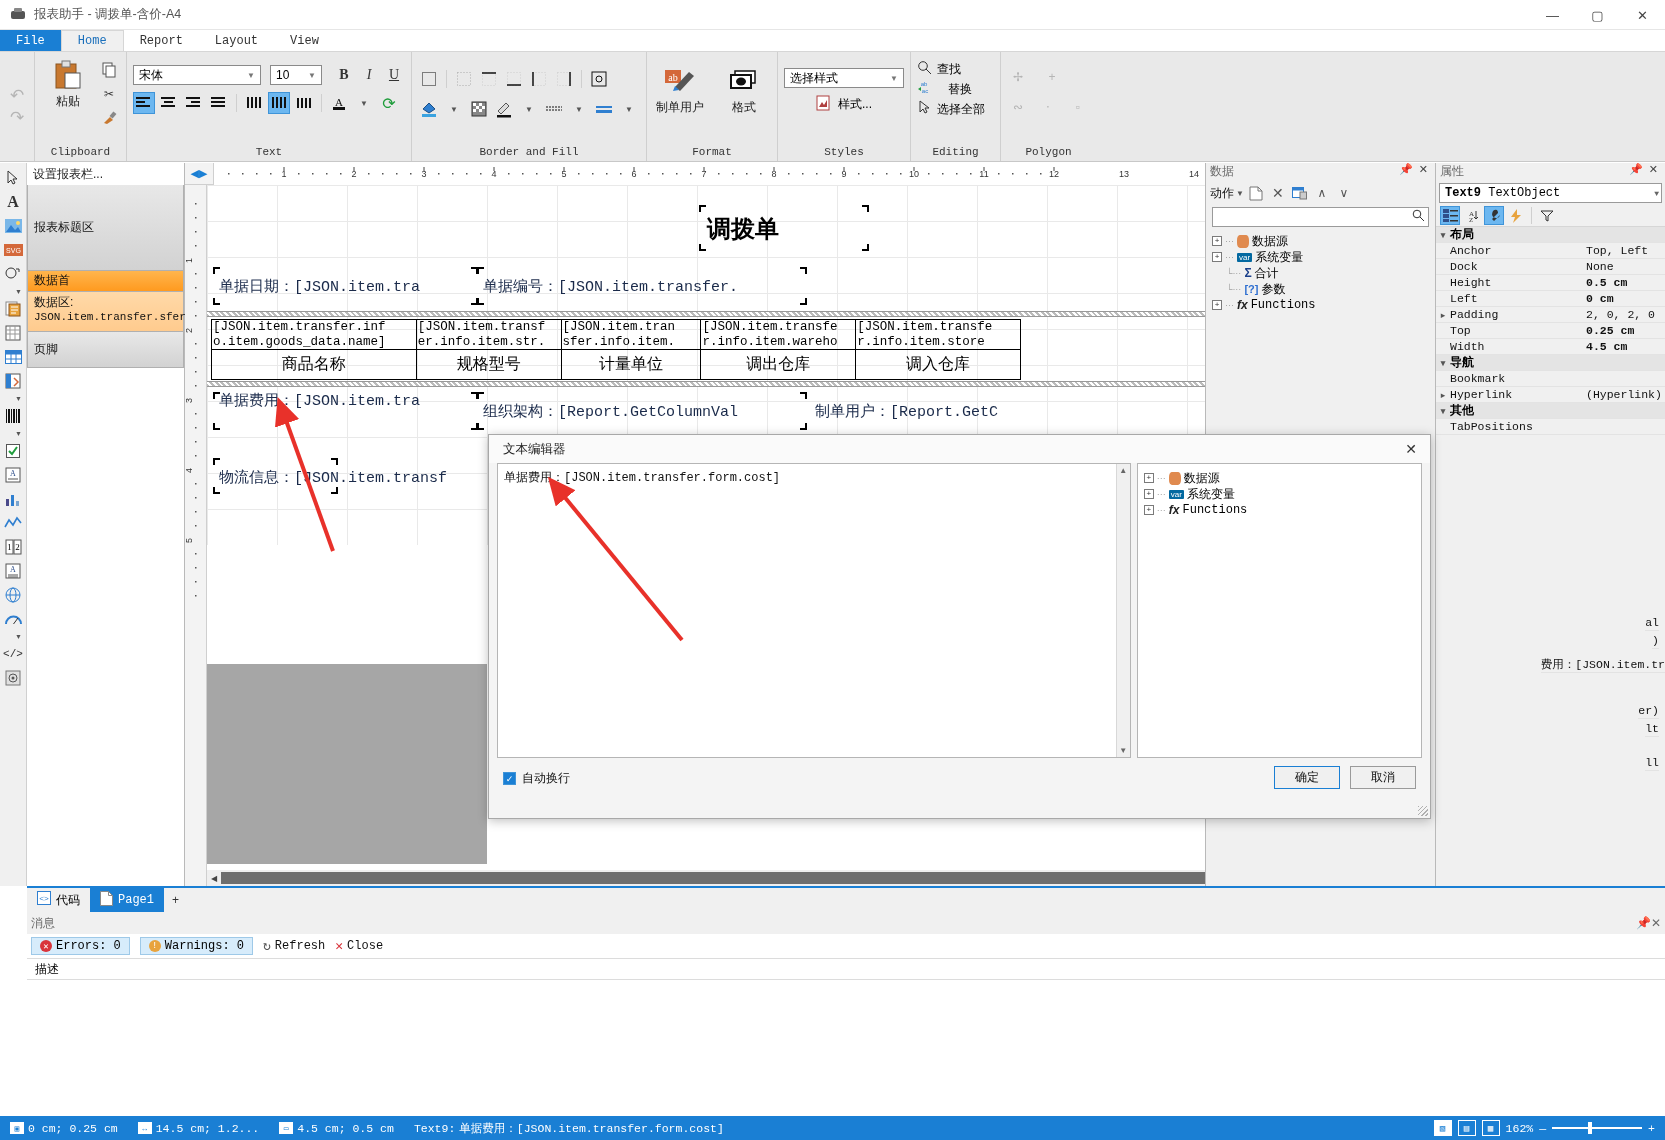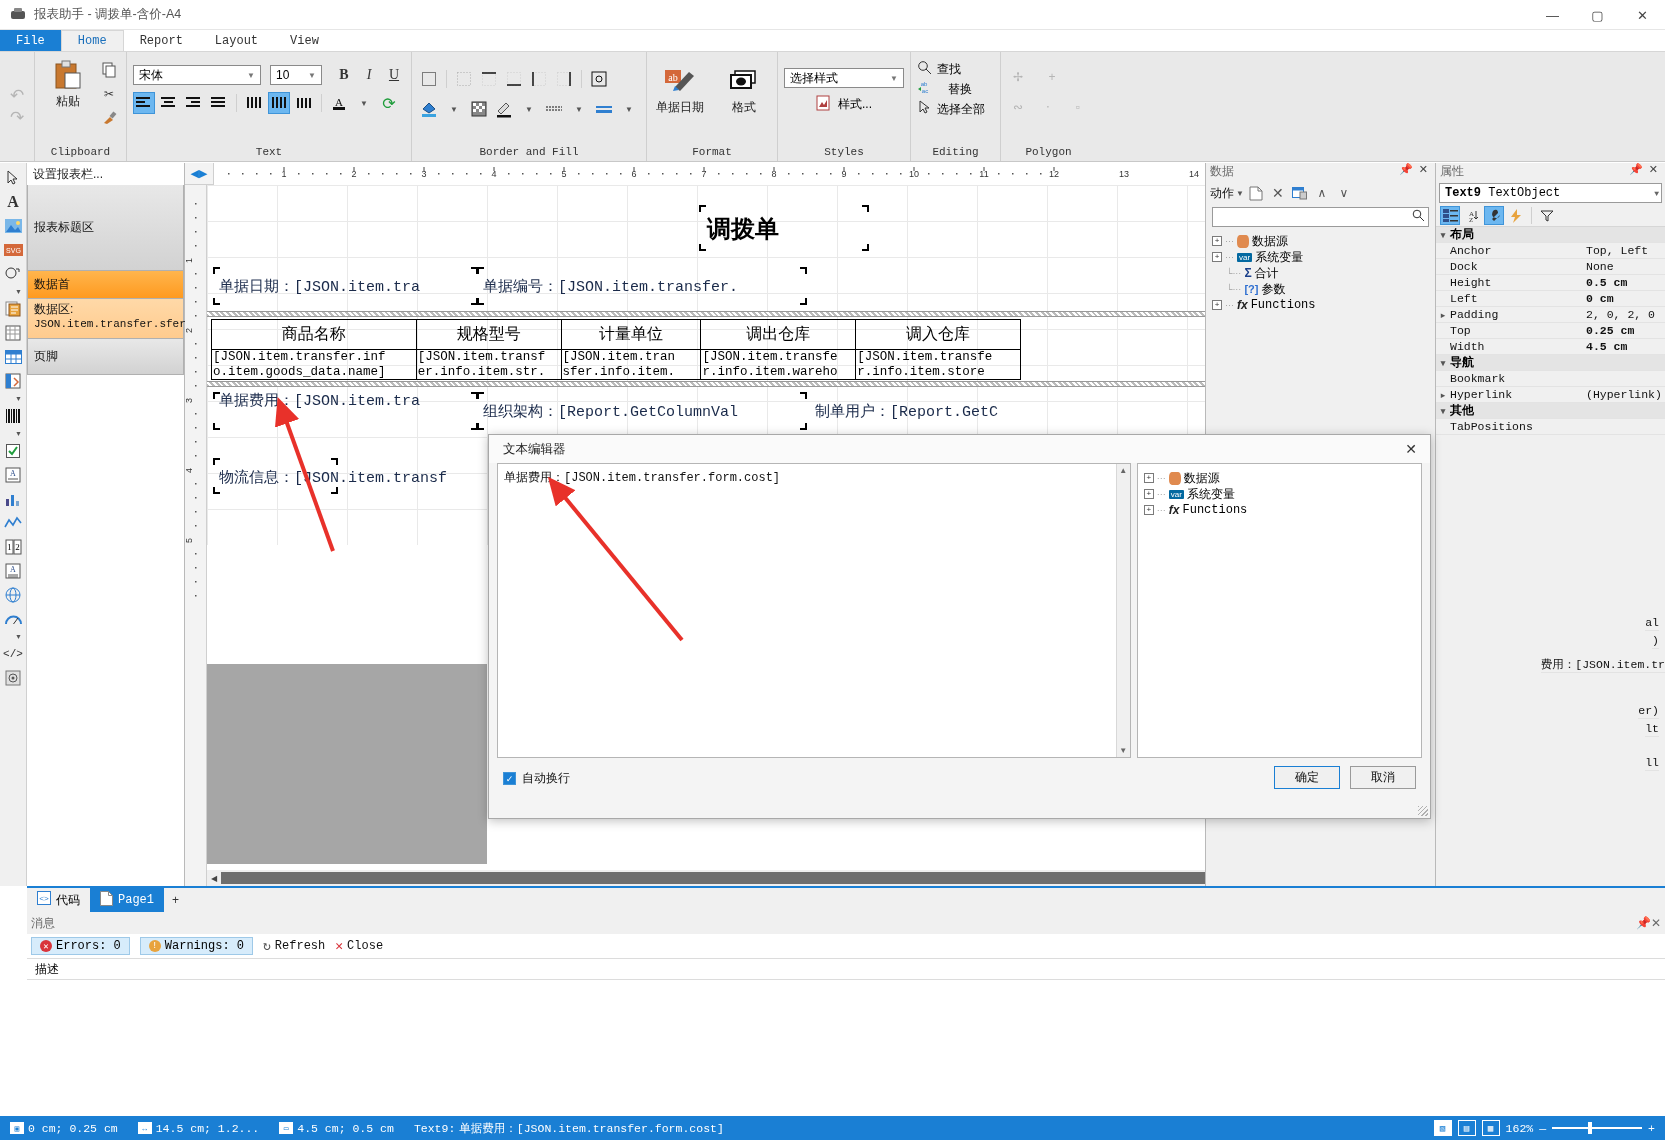--- a/index.html
+++ b/index.html
@@ -75,21 +75,21 @@
 
   
   #bandspanel { position:absolute; left:27px; top:163px; width:158px; bottom:254px;
                 background:#ffffff; border-right:1px solid #b9b9b9; }
   #bandspanel .setbar { height:22px; display:flex; align-items:center; padding-left:6px;
                         font-size:12px; color:#222; background:#fff; }
   .band { border:1px solid #b0b0b0; border-top:none; padding:4px 6px; font-size:12px;
           color:#111; display:flex; align-items:center;
           background:linear-gradient(to bottom,#e8e8e8,#d2d2d2); }
   .band.tall { height:86px; }
-  .band.orange { background:linear-gradient(to bottom,#ffb54d,#ff9a1f); height:28px; }
+  .band.orange { background:linear-gradient(to bottom,#ffb54d,#ff9a1f); height:21px; }
   .band.orange2 { background:linear-gradient(to bottom,#ffd9a8,#ffcb8e); height:40px; align-items:flex-start;}
   .band .bl { line-height:1.15; }
   .band .blm { font-family:"Liberation Mono", monospace; font-size:11px; }
 
   
   #canvaswrap { position:absolute; left:185px; top:163px; right:460px; bottom:254px; background:#ffffff; overflow:hidden;}
   #hruler { position:absolute; left:0; top:0; right:0; height:22px; background:#f3f3f3;
             border-bottom:1px solid #cfcfcf; display:flex; align-items:center; }
   #hruler .navarrows { width:28px; text-align:center; color:#1a7fd4; font-size:11px; }
   #hruler .rtrack { flex:1; position:relative; height:22px; border-left:1px solid #cfcfcf; background:#fff;}
@@ -487,21 +487,21 @@
 
   <div class="rgroup" style="min-width:100px;justify-content:flex-start;padding-top:12px;">
     <div class="rrow" style="gap:10px;align-items:flex-start;">
       <div class="bigbtn">
         <svg width="34" height="30" viewBox="0 0 34 30">
           <rect x="2" y="3" width="16" height="13" fill="#d4683a"></rect>
           <text x="10" y="14" font-size="10" text-anchor="middle" fill="#fff" font-family="Liberation Serif">ab</text>
           <path d="M12 20 L26 5 L31 9 L17 24 Z" fill="#555"></path>
           <path d="M10 24 L16 23 L12 19 Z" fill="#2f7fd0"></path>
         </svg>
-        <span class="lbl">单据日期</span>
+        <span class="lbl">制单用户</span>
       </div>
       <div class="bigbtn">
         <svg width="34" height="30" viewBox="0 0 34 30">
           <rect x="8" y="4" width="20" height="12" fill="#fff" stroke="#111" stroke-width="1.5"></rect>
           <rect x="4" y="8" width="20" height="13" fill="#fff" stroke="#111" stroke-width="2"></rect>
           <ellipse cx="14" cy="14.5" rx="5" ry="4" fill="#111"></ellipse>
         </svg>
         <span class="lbl">格式</span>
       </div>
     </div>
@@ -885,27 +885,20 @@
         <i class="tr"></i>
         <i class="bl"></i>
         <i class="br"></i>
     </div>
 
     <div class="bandsplit" style="top:126px;"></div>
 
     <table class="rpt" style="left:4px; top:134px; width:810px;">
       <tbody>
           <tr>
-        <td class="hd" style="width:205px;">商品名称</td>
-        <td class="hd" style="width:145px;">规格型号</td>
-        <td class="hd" style="width:140px;">计量单位</td>
-        <td class="hd" style="width:155px;">调出仓库</td>
-        <td class="hd" style="width:165px;">调入仓库</td>
-      </tr>
-      <tr>
         <td class="dt">
               <span style="display:block;white-space:pre;">[JSON.item.transfer.inf
 o.item.goods_data.name]</span>
             </td>
         <td class="dt">
               <span style="display:block;white-space:pre;">[JSON.item.transf
 er.info.item.str.</span>
             </td>
         <td class="dt">
               <span style="display:block;white-space:pre;">[JSON.item.tran
@@ -913,20 +906,27 @@
             </td>
         <td class="dt">
               <span style="display:block;white-space:pre;">[JSON.item.transfe
 r.info.item.wareho</span>
             </td>
         <td class="dt">
               <span style="display:block;white-space:pre;">[JSON.item.transfe
 r.info.item.store</span>
             </td>
       </tr>
+      <tr>
+        <td class="hd" style="width:205px;">商品名称</td>
+        <td class="hd" style="width:145px;">规格型号</td>
+        <td class="hd" style="width:140px;">计量单位</td>
+        <td class="hd" style="width:155px;">调出仓库</td>
+        <td class="hd" style="width:165px;">调入仓库</td>
+      </tr>
     </tbody>
       </table>
     <div class="bandsplit" style="top:196px;"></div>
 
     <div class="repfield cn" style="left:12px; top:206px;">单据费用：[JSON.item.tra</div>
     <div class="handles" style="left:6px; top:207px; width:265px; height:38px;">
       <i class="tl"></i>
         <i class="tr"></i>
         <i class="bl"></i>
         <i class="br"></i>

